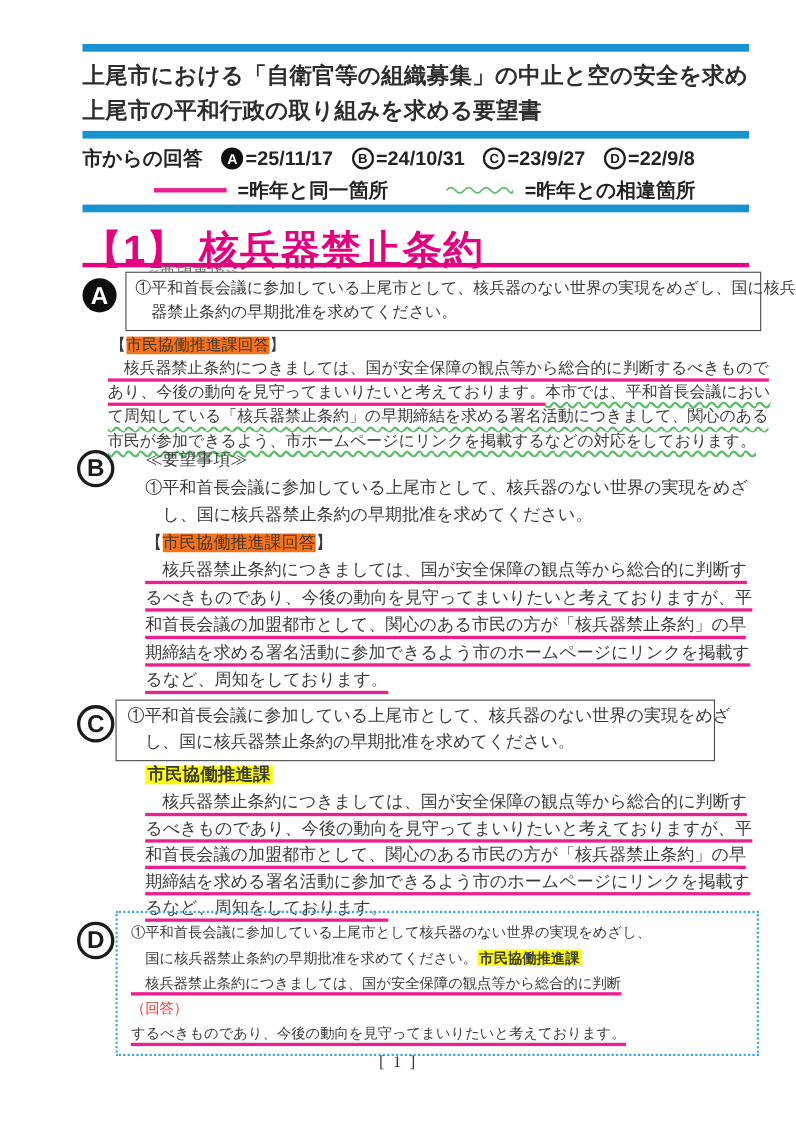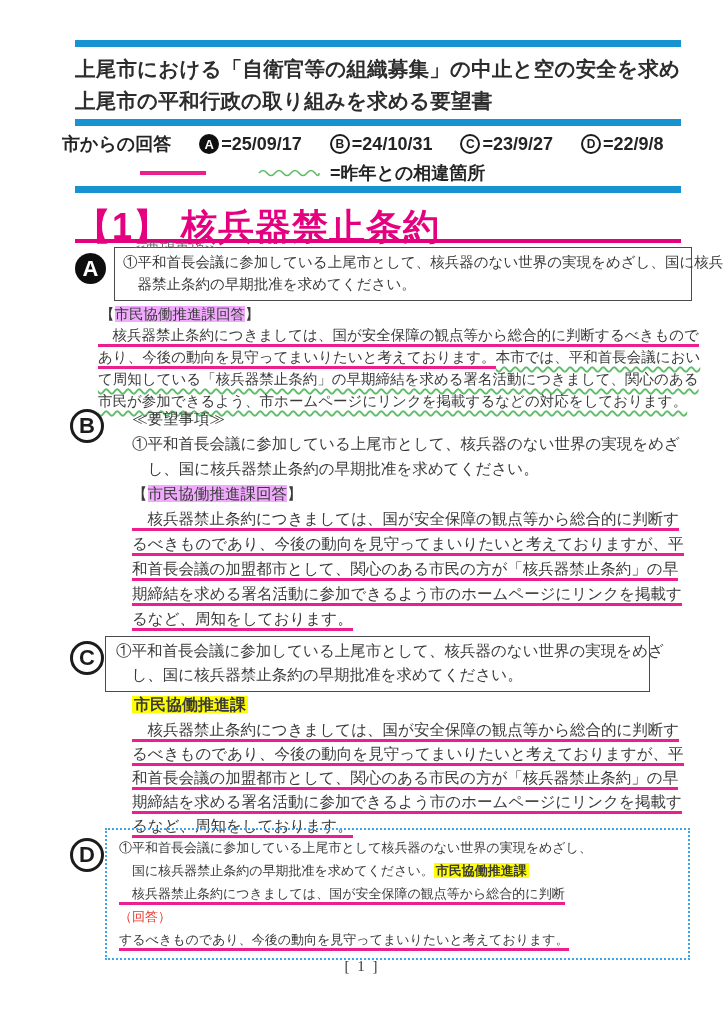--- a/index.html
+++ b/index.html
@@ -14,21 +14,21 @@
   #band1{top:40px;} #band2{top:119px;} #band3{top:186px;}
 
   .title{
     position:absolute;left:75px;top:53px;width:640px;
     font-weight:bold;font-size:20.5px;line-height:32px;color:#2d2d2d;
     letter-spacing:0.2px;white-space:nowrap;
   }
 
   
   .legend1{
-    position:absolute;left:62px;top:132px;display:flex;align-items:center;gap:28px;
+    position:absolute;left:75px;top:132px;display:flex;align-items:center;gap:17px;
     font-family:"Liberation Sans","DejaVu Sans",sans-serif;font-weight:bold;
     font-size:18px;color:#242424;white-space:nowrap;justify-content:space-between;
   }
   .legend-item{display:flex;align-items:center;gap:2px;}
   .legend2{
     position:absolute;left:140px;top:161px;display:flex;align-items:center;gap:10px;
     font-family:"Liberation Sans","DejaVu Sans",sans-serif;font-weight:bold;
     font-size:18px;color:#242424;white-space:nowrap;
   }
   .line-sample{width:66px;height:4px;background:#ed1e8f;}
@@ -49,21 +49,21 @@
   }
   .sec-rule{position:absolute;left:75px;top:239px;width:606px;height:4px;background:#e5007f;}
 
   
   .ul-same{border-bottom:3px solid #ed1e8f;padding-bottom:1px;}
   .ul-diff{
     text-decoration-line:underline;text-decoration-style:wavy;
     text-decoration-color:#5dbd68;text-decoration-thickness:1.5px;
     text-underline-offset:4px;
   }
-  .hl-gray{background:#f0abfc;}
+  .hl-gray{background:#f97316;}
   .hl-yellow{background:#ffff00;font-family:"Liberation Sans","DejaVu Sans",sans-serif;
     font-weight:bold;padding:0 2px;margin-top:44px;}
   .red-text{color:#e8382d;}
 
   
   .section{position:absolute;left:70px;width:630px;}
   #secA{top:247px;} #secB{top:406px;} #secC{top:636px;} #secD{top:828px;}
 
   .big-marker-filled{position:absolute;left:5px;width:31px;height:31px;
     background:#0e0e0e;color:#fff;font-size:22px;}
@@ -108,38 +108,39 @@
   <div>上尾市における「自衛官等の組織募集」の中止と空の安全を求め</div>
   <div>上尾市の平和行政の取り組みを求める要望書</div>
 </div>
 
 <div class="band" id="band2"></div>
 
 <div class="legend1">
   <span>市からの回答</span>
   <span class="legend-item">
     <span class="marker mini mini-filled">A</span>
-    <span>=25/09/17</span>
+    <span>=25/11/17</span>
   </span>
   <span class="legend-item">
     <span class="marker mini mini-outline">B</span>
     <span>=24/10/31</span>
   </span>
   <span class="legend-item">
     <span class="marker mini mini-outline">C</span>
     <span>=23/9/27</span>
   </span>
   <span class="legend-item">
     <span class="marker mini mini-outline">D</span>
     <span>=22/9/8</span>
   </span>
 </div>
 
 <div class="legend2">
   <span class="line-sample"></span>
+  <span>=昨年と同一箇所</span>
   <span class="wavy-sample">
     <svg width="62" height="12" viewBox="0 0 62 12">
       <path d="M1 6 Q 5 1, 9 6 T 17 6 T 25 6 T 33 6 T 41 6 T 49 6 T 57 6 T 61 6" stroke="#5dbd68" stroke-width="1.6" fill="none"></path>
     </svg>
   </span>
   <span>=昨年との相違箇所</span>
 </div>
 
 <div class="band" id="band3"></div>
 

